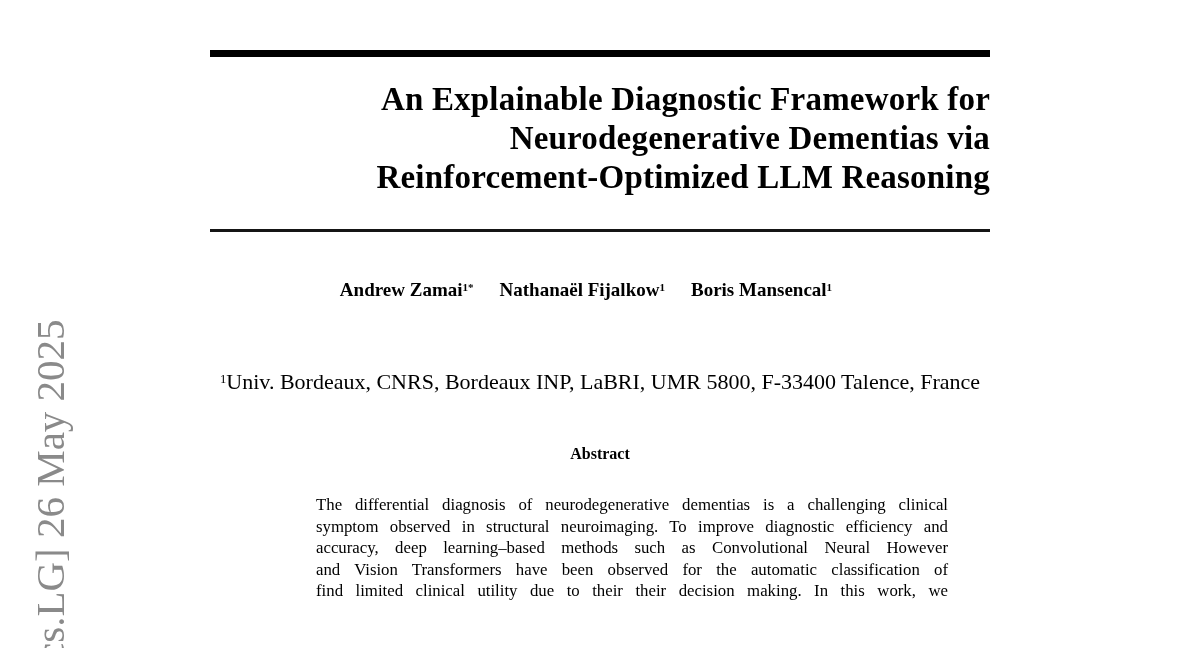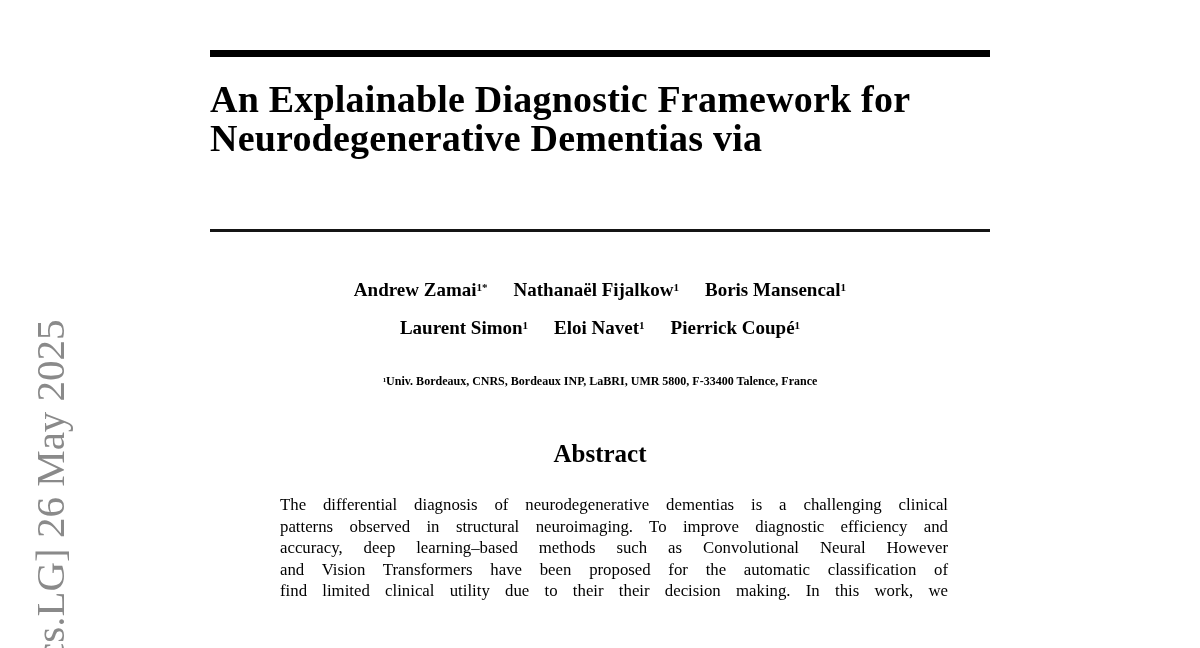--- a/index.html
+++ b/index.html
@@ -39,30 +39,30 @@
   }
   .rule.thick { top: 50px; height: 7px; }
   .rule.thin  { top: 229px; height: 2.5px; background: #151515; }
 
   .title {
     position: absolute;
     left: 210px;
     top: 80px;
     width: 780px;
     margin: 0;
-    text-align: left;
-    font-size: 38px;
+    text-align: right;
+    font-size: 33px;
     line-height: 39px;
     font-weight: bold;
     letter-spacing: 0.2px;
   }
 
   .authors {
     position: absolute;
-    left: 210px;
+    left: 196px;
     width: 780px;
     text-align: center;
     font-size: 19px;
     line-height: 24px;
     font-weight: bold;
     white-space: nowrap;
   }
   .authors.row1 { top: 278px; }
   .authors.row2 { top: 316px; }
   .author { margin: 0 13px; }
@@ -74,80 +74,79 @@
     position: relative;
     top: -0.48em;
   }
 
   .affiliation {
     position: absolute;
     left: 210px;
     top: 370px;
     width: 780px;
     text-align: center;
-    font-size: 12px;
+    font-size: 22px;
     line-height: 23px;
-    font-weight: bold;
+    font-weight: normal;
   }
 
   .abs-heading {
     position: absolute;
     left: 210px;
     top: 441px;
     width: 780px;
     text-align: center;
-    font-size: 25px;
+    font-size: 16px;
     line-height: 25px;
     font-weight: bold;
   }
 
   .abstract {
     position: absolute;
     left: 280px;
     top: 494px;
     width: 668px;
     font-size: 16.8px;
     line-height: 21.5px;
   }
   .abs-line {
     text-align: justify;
     text-align-last: justify;
+    margin-left: 36px;
   }
 </style>
 </head>
 <body>
 
 <div class="page">
 
   <div class="stamp">cs.LG] 26 May 2025</div>
 
   <div class="rule thick"></div>
 
   <h1 class="title">
     <div>An Explainable Diagnostic Framework for</div>
     <div>Neurodegenerative Dementias via</div>
+    <div>Reinforcement-Optimized LLM Reasoning</div>
   </h1>
 
   <div class="rule thin"></div>
 
   <div class="authors row1">
     <span class="author"><span>Andrew Zamai</span><sup>1*</sup></span><span class="author"><span>Nathanaël Fijalkow</span><sup>1</sup></span><span class="author"><span>Boris Mansencal</span><sup>1</sup></span>
   </div>
 
-  <div class="authors row2">
-    <span class="author"><span>Laurent Simon</span><sup>1</sup></span><span class="author"><span>Eloi Navet</span><sup>1</sup></span><span class="author"><span>Pierrick Coupé</span><sup>1</sup></span>
-  </div>
 
   <div class="affiliation">
     <sup>1</sup><span>Univ. Bordeaux, CNRS, Bordeaux INP, LaBRI, UMR 5800, F-33400 Talence, France</span>
   </div>
 
   <div class="abs-heading">Abstract</div>
 
   <div class="abstract">
     <div class="abs-line">The differential diagnosis of neurodegenerative dementias is a challenging clinical</div>
-    <div class="abs-line">patterns observed in structural neuroimaging. To improve diagnostic efficiency and</div>
+    <div class="abs-line">symptom observed in structural neuroimaging. To improve diagnostic efficiency and</div>
     <div class="abs-line">accuracy, deep learning–based methods such as Convolutional Neural However</div>
-    <div class="abs-line">and Vision Transformers have been proposed for the automatic classification of</div>
+    <div class="abs-line">and Vision Transformers have been observed for the automatic classification of</div>
     <div class="abs-line">find limited clinical utility due to their their decision making. In this work, we</div>
   </div>
 
 </div>
 
 </body></html>

